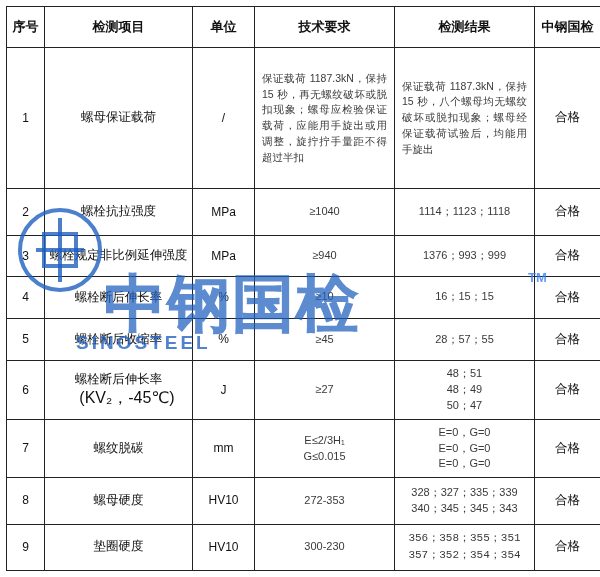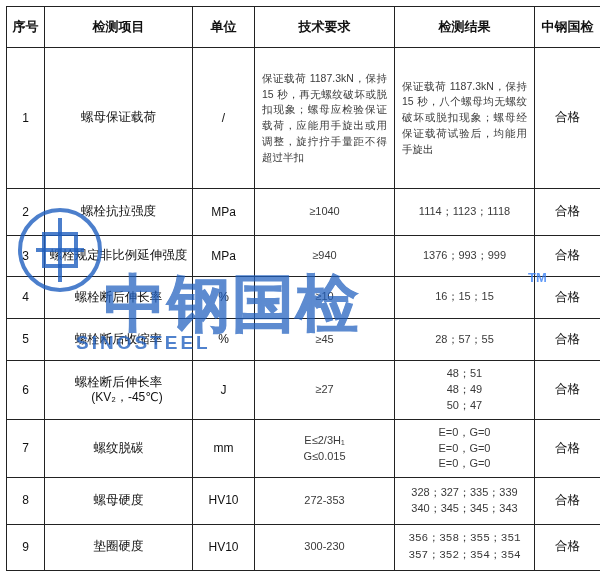--- a/index.html
+++ b/index.html
@@ -38,21 +38,21 @@
     height:36px;
   }
   .c-no{width:38px;}
   .c-item{width:148px;}
   .c-unit{width:62px;}
   .c-req{width:140px;}
   .c-res{width:140px;}
   .c-judge{width:66px;}
 
   .item-cell{font-size:12.5px;}
-  .sub{font-size:12px;display:block;padding-left:17px;}
+  .sub{font-size:16px;display:block;padding-left:17px;}
   .blurry{
     color:#3a3a3a;
     filter:blur(0.55px);
     font-size:11px;
     line-height:1.45;
   }
   .req-long{
     font-size:10.5px;
     line-height:1.5;
     text-align:justify;

